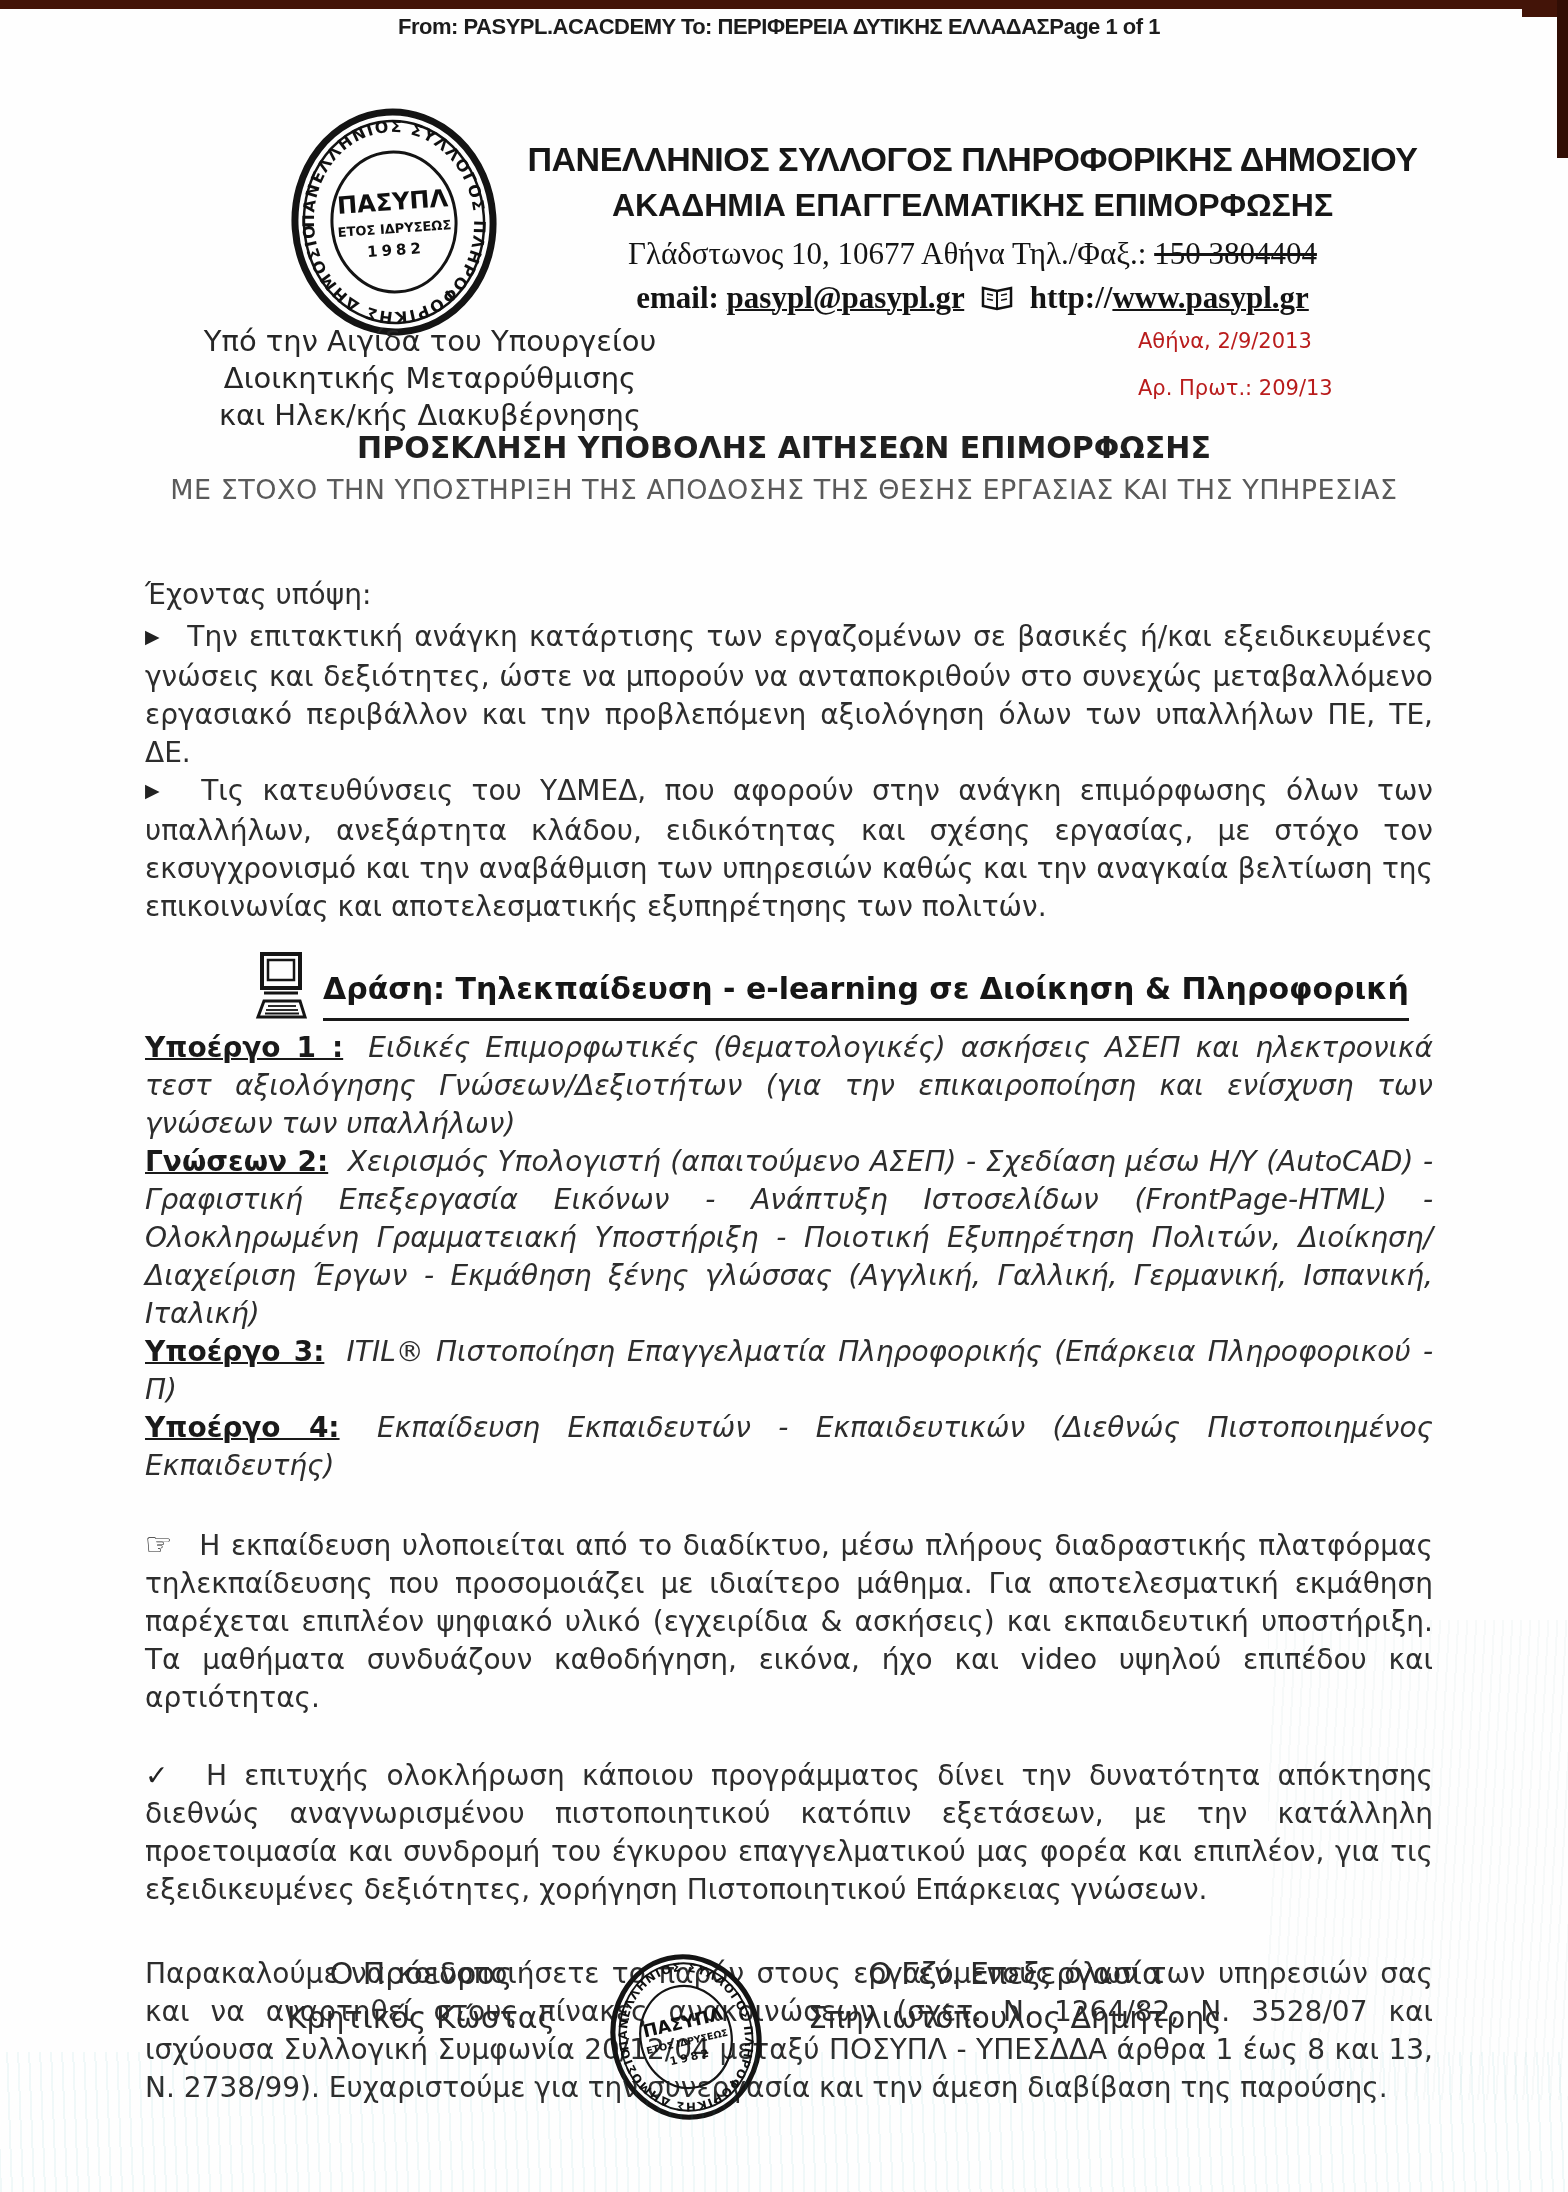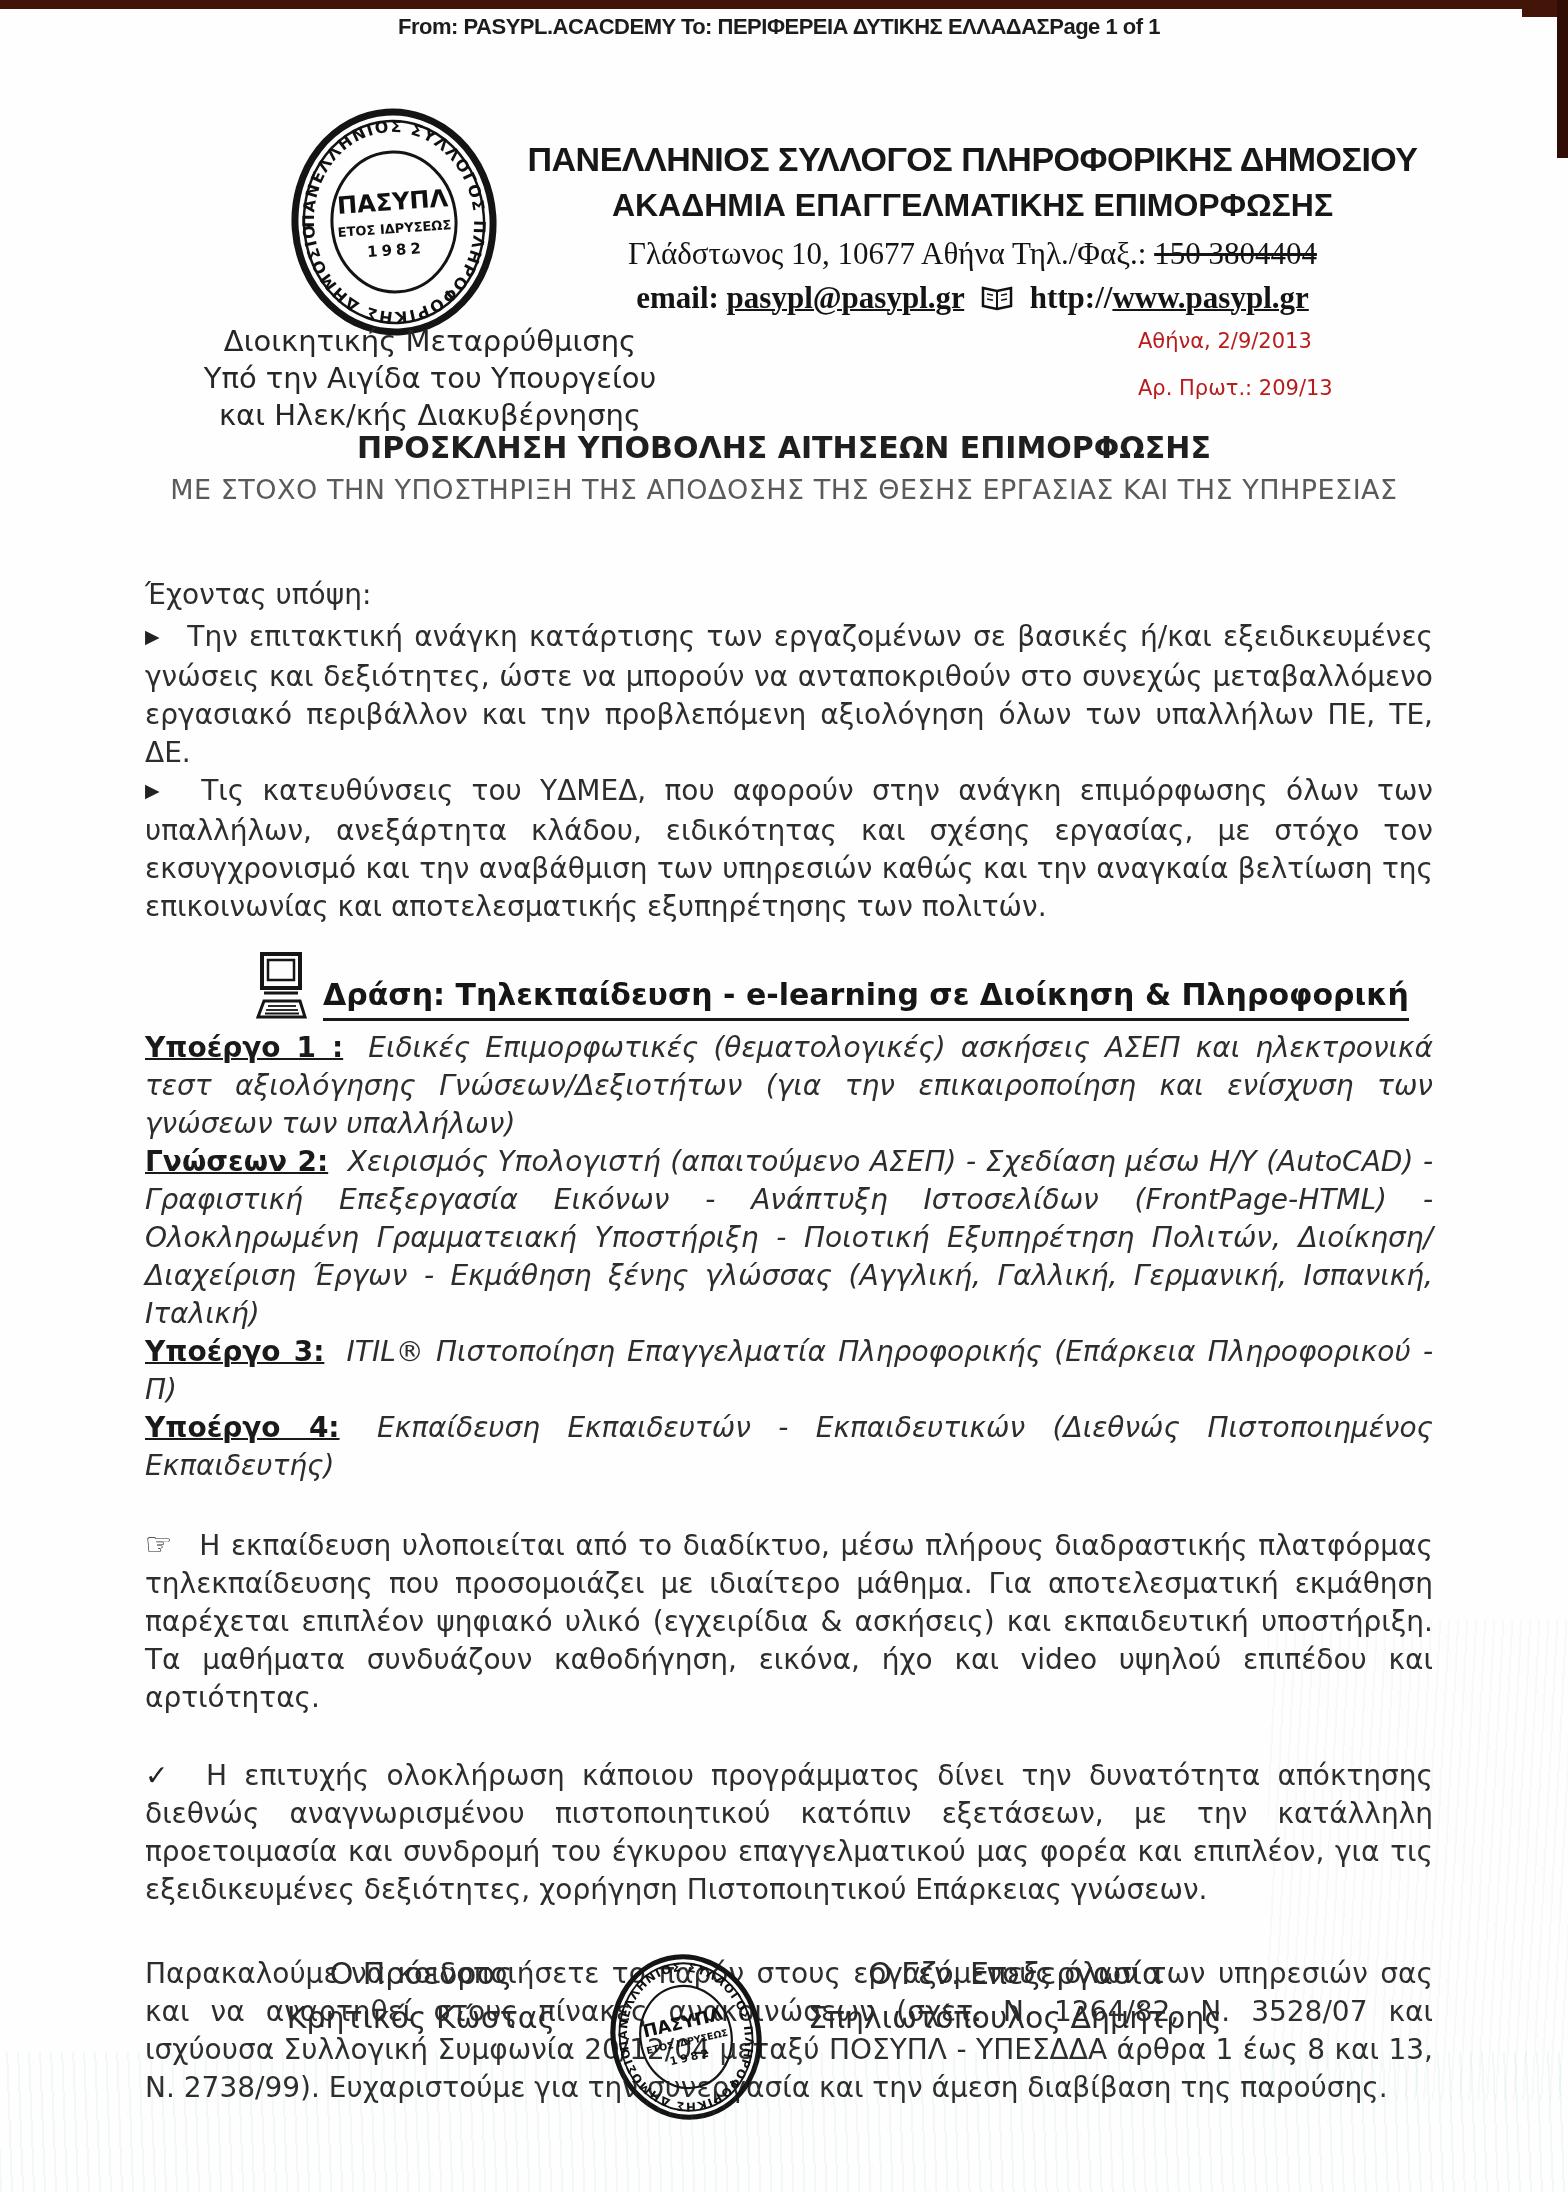--- a/index.html
+++ b/index.html
@@ -54,21 +54,21 @@
 
   
   .body-block { position:absolute; top:576px; left:145px; width:1288px;
     font-size:28px; line-height:38px; color:#2d2d2d; }
   .having { margin:0 0 4px 0; }
   .para { margin:0; text-align:justify; }
   .tri { font-size:19px; margin-right:14px; position:relative; top:-3px; color:#222; }
   .action-row { margin:25px 0 8px 110px; display:flex; align-items:flex-end; gap:16px; }
   .computer-icon { width:52px; height:70px; flex:0 0 auto; }
   .action-heading { font-weight:bold; font-size:30px; color:#161616;
-    border-bottom:3px solid #191919; padding-bottom:4px; }
+    border-bottom:3px solid #191919; padding-bottom:10px; }
   .sp { font-style:italic; }
   .sp-label { font-style:normal; font-weight:bold; color:#1a1a1a;
     text-decoration:underline; text-decoration-thickness:2px; margin-right:10px; }
   .note { margin-top:40px; }
   .hand { font-size:31px; margin-right:16px; color:#222; }
   .check { font-size:28px; margin-right:12px; color:#222; }
   .closing { margin-top:46px; }
 
   
   .sig { position:absolute; text-align:center; font-size:30px; line-height:44px; color:#2a2a2a; }
@@ -126,22 +126,22 @@
           <line x1="21" y1="10.2" x2="27" y2="9" stroke="#111" stroke-width="1.6"></line>
           <line x1="7" y1="14" x2="13" y2="15.2" stroke="#111" stroke-width="1.6"></line>
           <line x1="21" y1="15.2" x2="27" y2="14" stroke="#111" stroke-width="1.6"></line>
         </svg>
       </span>
       <span class="url-prefix">http://</span><a class="url">www.pasypl.gr</a>
     </div>
   </div>
 
   <div class="aegis">
+    <div>Υπό την Αιγίδα του Υπουργείου</div>
     <div>Διοικητικής Μεταρρύθμισης</div>
-    <div>Υπό την Αιγίδα του Υπουργείου</div>
     <div>και Ηλεκ/κής Διακυβέρνησης</div>
   </div>
 
   <div class="meta">
     <div>Αθήνα, 2/9/2013</div>
     <div>Αρ. Πρωτ.: 209/13</div>
   </div>
 
   <div class="title-block">
     <div class="t2">ΠΡΟΣΚΛΗΣΗ ΥΠΟΒΟΛΗΣ ΑΙΤΗΣΕΩΝ ΕΠΙΜΟΡΦΩΣΗΣ</div>

